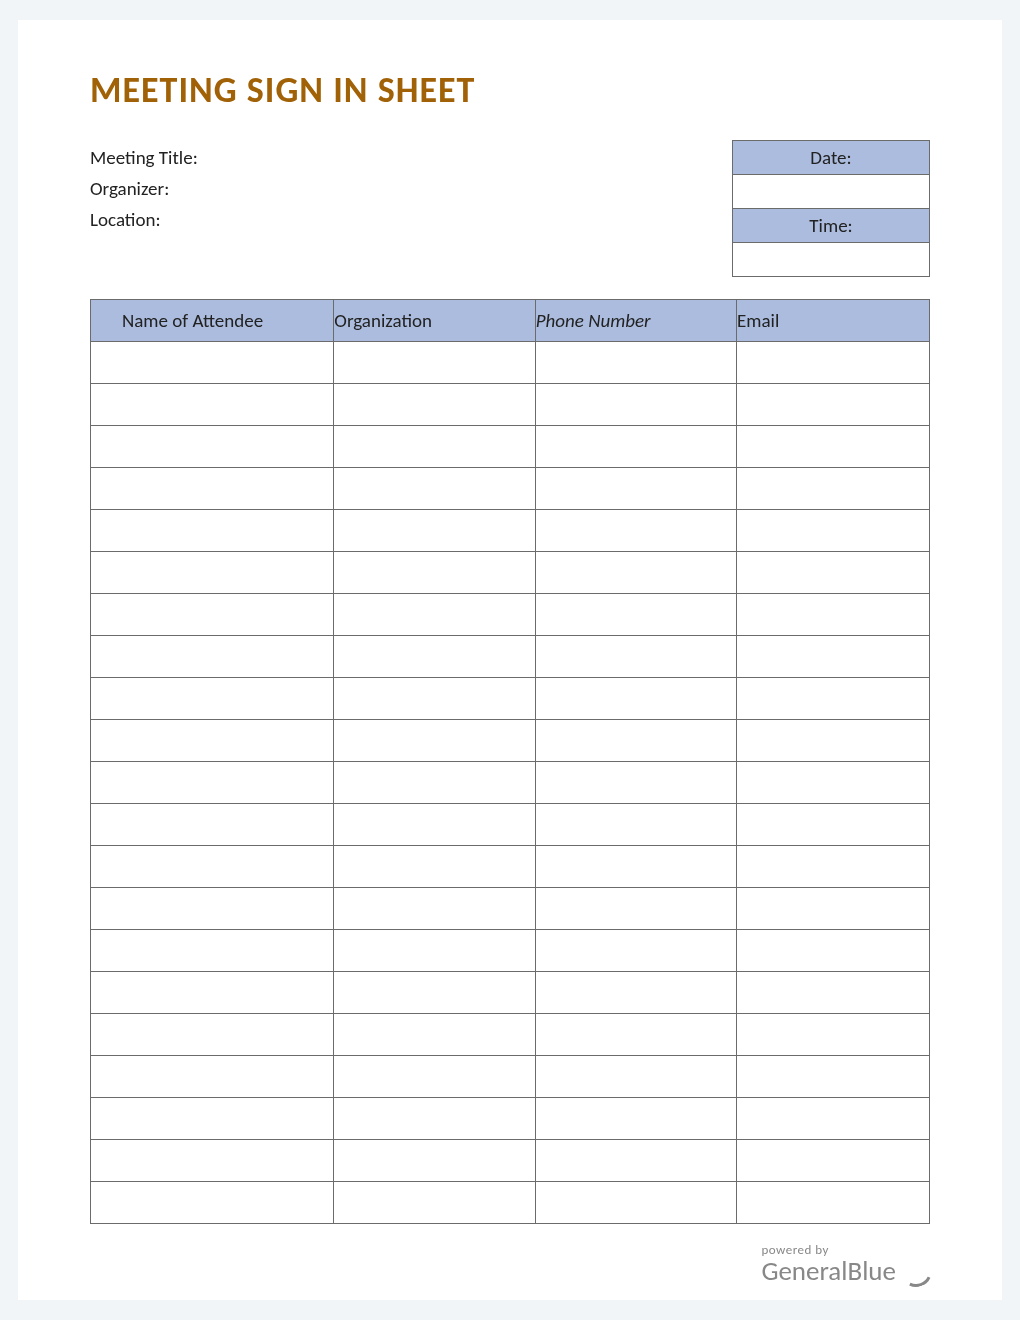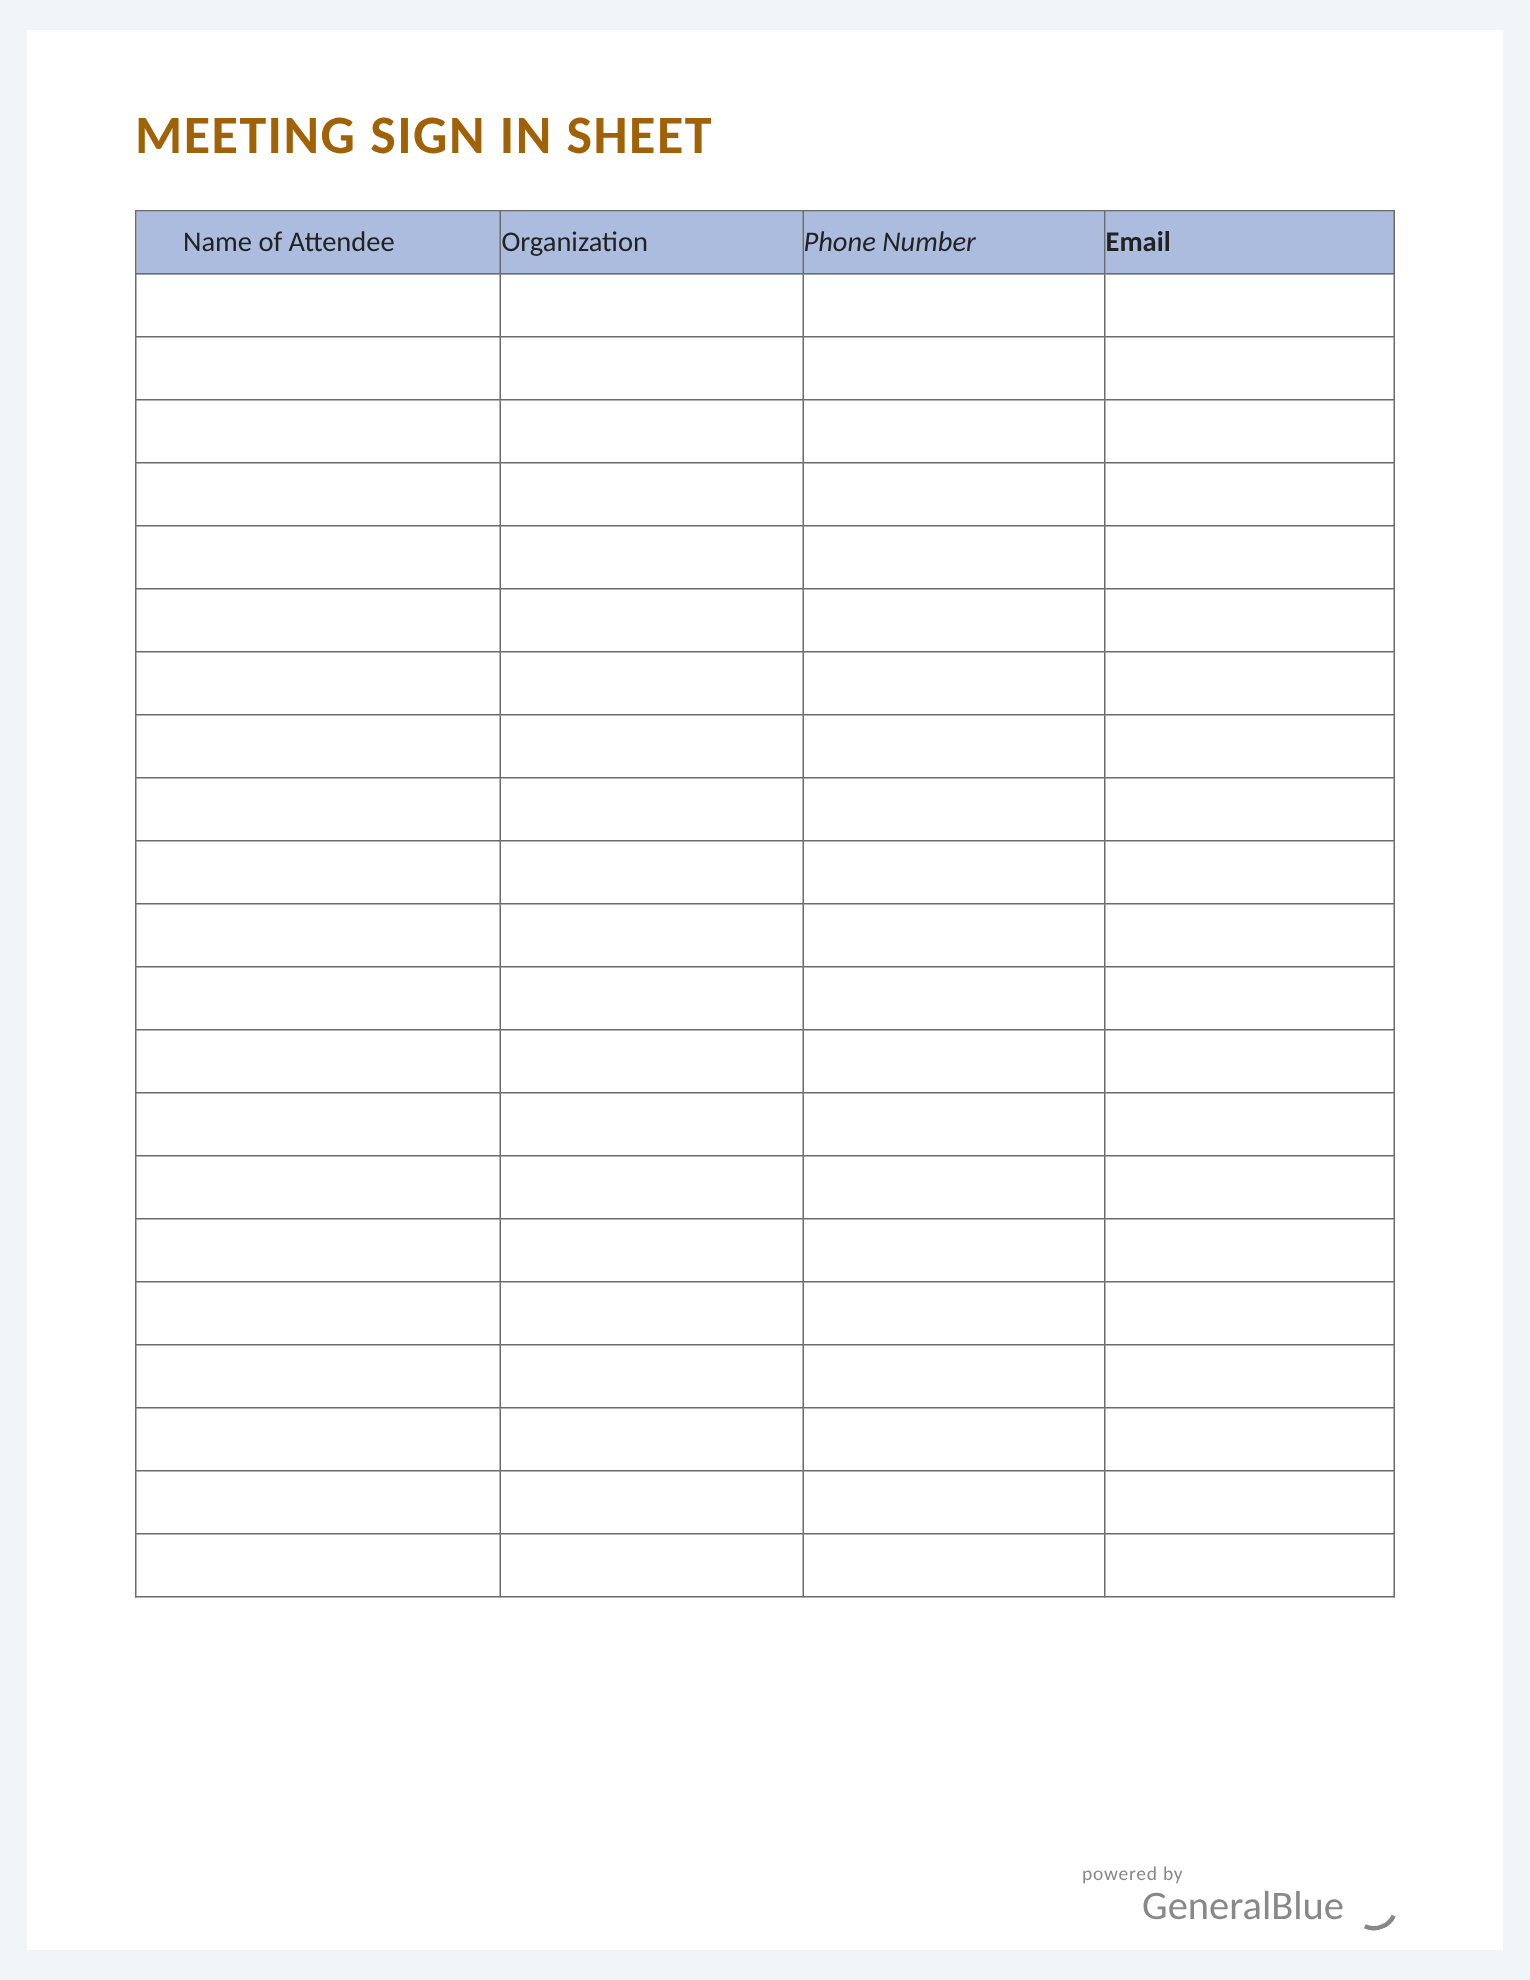--- a/index.html
+++ b/index.html
@@ -77,21 +77,20 @@
     }
     .main-table th.col-org {
       width: 24%;
     }
     .main-table th.col-phone {
       width: 24%;
       font-style: italic;
     }
     .main-table th.col-email {
       width: 23%;
-      font-weight: bold;
     }
     .main-table td {
       border: 1px solid #6b6b6b;
       height: 42px;
     }
     .footer {
       position: absolute;
       bottom: 16px;
       right: 72px;
       text-align: left;
@@ -105,21 +104,20 @@
       font-size: 27px;
       color: #888;
       line-height: 1;
       display: flex;
       align-items: center;
       justify-content: flex-end;
       gap: 0;
     }
     .logo-general {
       font-weight: 300;
-      margin-left: 40px;
     }
     .logo-blue {
       font-weight: 400;
     }
     .logo-swoosh {
       display: inline-block;
       width: 30px;
       height: 20px;
       position: relative;
       margin-left: 4px;
@@ -139,20 +137,43 @@
       transform: rotate(-20deg);
     }
   </style>
 </head>
 <body>
 
 <div class="page">
 
   <h1 class="title">MEETING SIGN IN SHEET</h1>
 
+  <div class="meta-row">
+    <div class="meta-left">
+      <div>Meeting Title:</div>
+      <div>Organizer:</div>
+      <div>Location:</div>
+    </div>
+    <table class="datetime-box">
+      <tbody>
+          <tr>
+            <td class="dt-header">Date:</td>
+          </tr>
+      <tr>
+            <td></td>
+          </tr>
+      <tr>
+            <td class="dt-header">Time:</td>
+          </tr>
+      <tr>
+            <td></td>
+          </tr>
+    </tbody>
+      </table>
+  </div>
 
   <table class="main-table">
     <thead>
       <tr>
         <th class="col-name">Name of Attendee</th>
         <th class="col-org">Organization</th>
         <th class="col-phone">Phone Number</th>
         <th class="col-email">Email</th>
       </tr>
     </thead>

